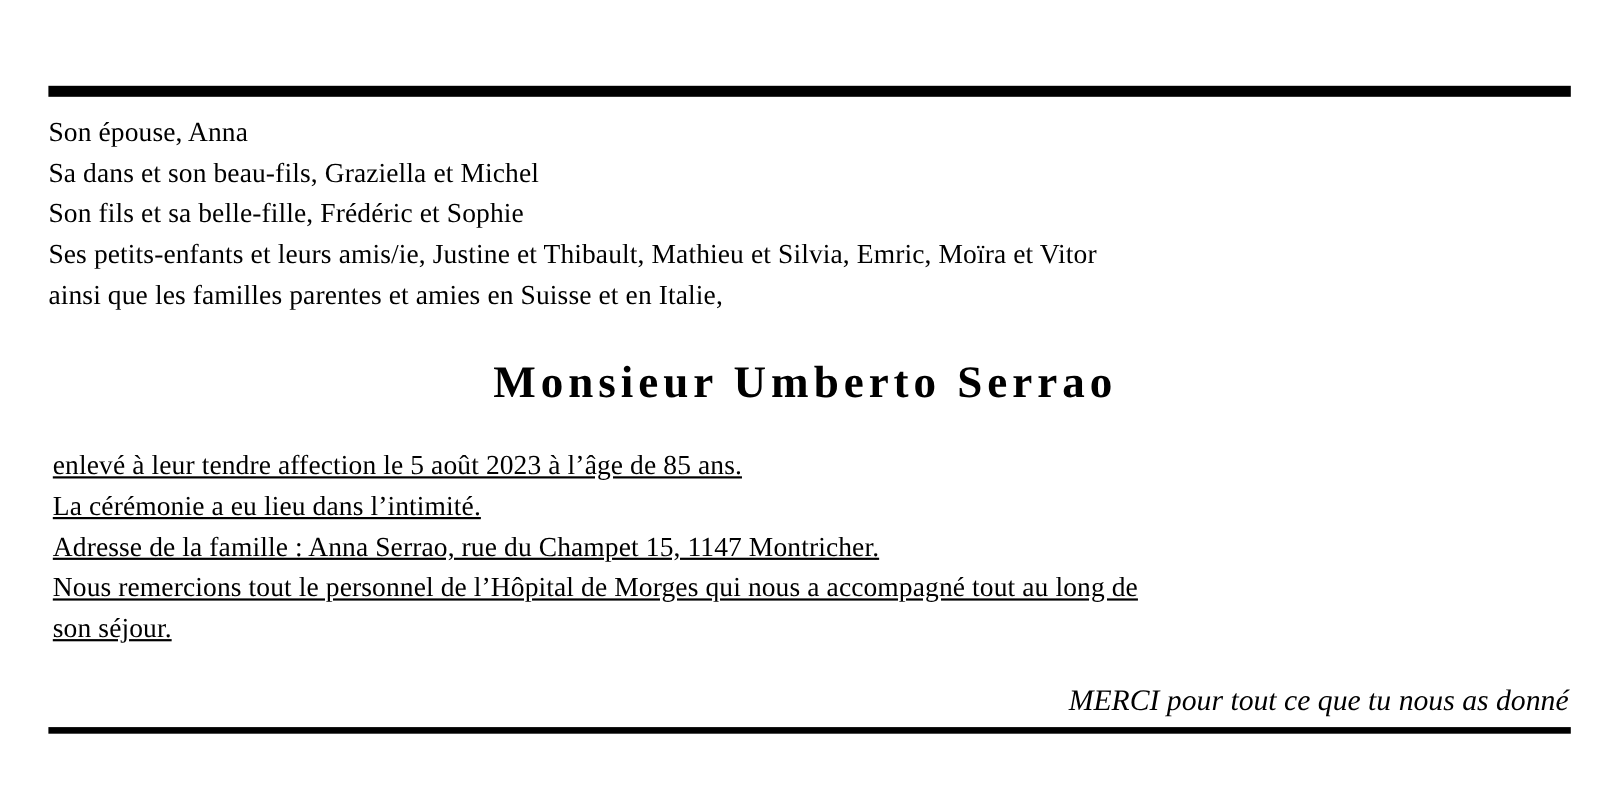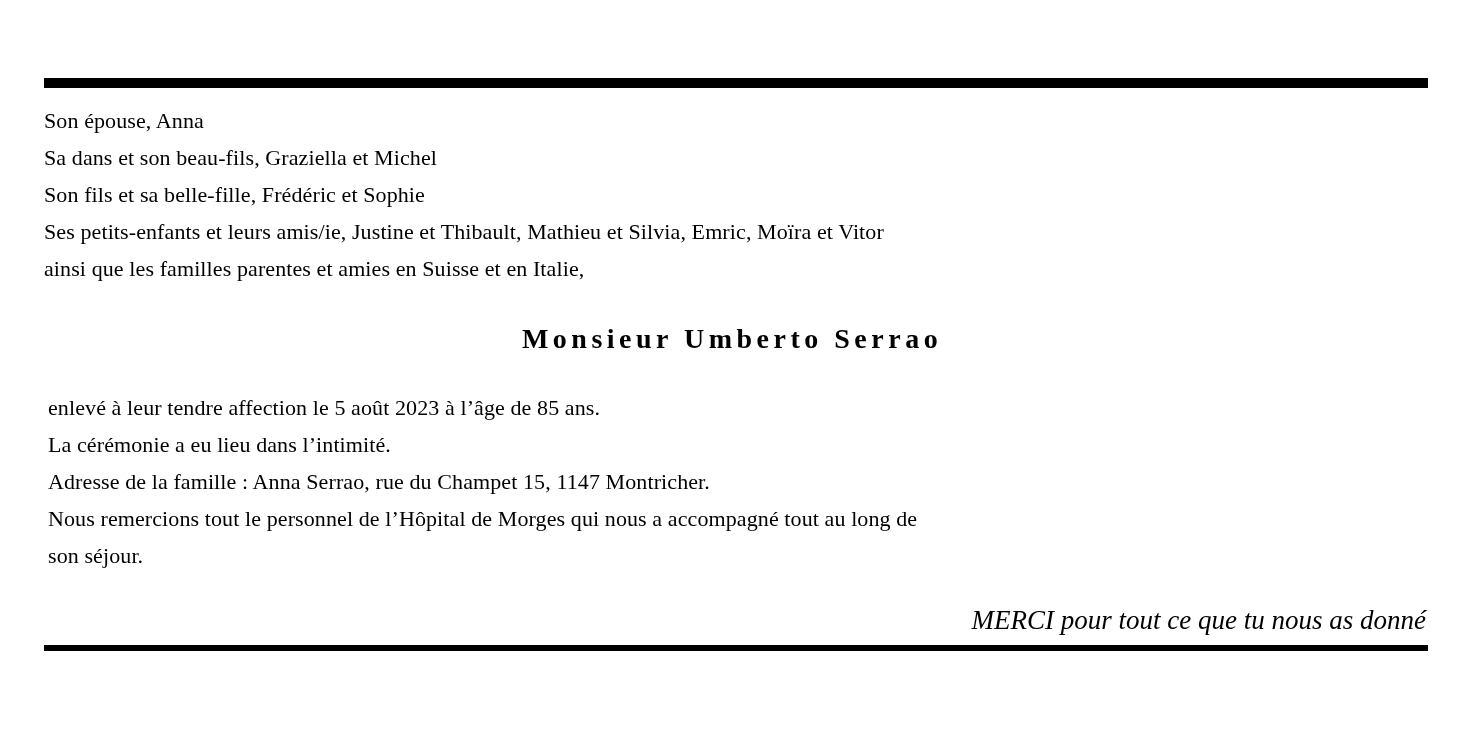--- a/index.html
+++ b/index.html
@@ -28,38 +28,39 @@
   .rule-bottom {
     height: 6px;
     background: #000000;
     width: 100%;
     margin-top: 6px;
   }
   .body-block {
     padding: 14px 0 0 0;
   }
   .line {
-    font-size: 22px;
+    font-size: 25px;
     line-height: 37px;
     letter-spacing: 0.1px;
     white-space: pre;
   }
   .indent-small {
     padding-left: 4px;
   }
   .name {
     text-align: center;
-    font-size: 28px;
+    font-size: 41px;
     font-weight: bold;
     letter-spacing: 4.5px;
     margin: 36px 0 34px 0;
     padding-right: 8px;
   }
   .closing {
     margin-top: 0;
+    text-decoration: underline;
   }
   .merci {
     text-align: right;
     font-style: italic;
     font-size: 27px;
     line-height: 37px;
     margin-top: 28px;
     padding-right: 2px;
     white-space: pre;
   }

